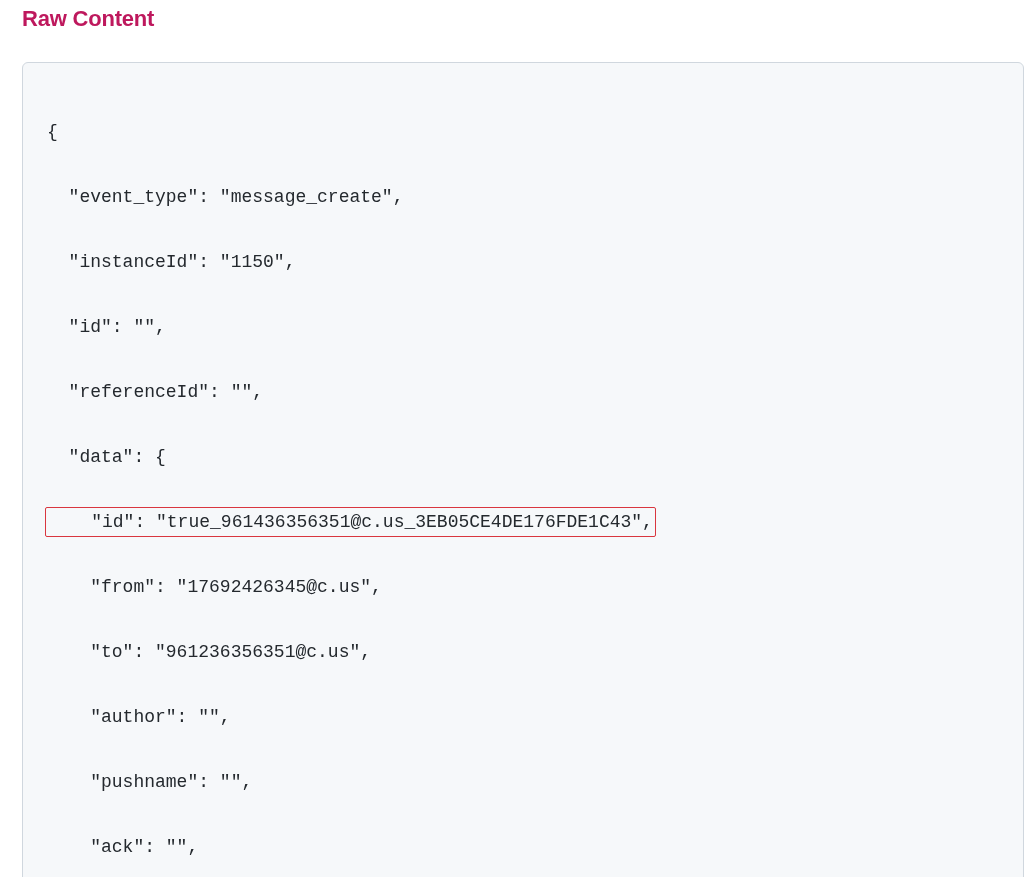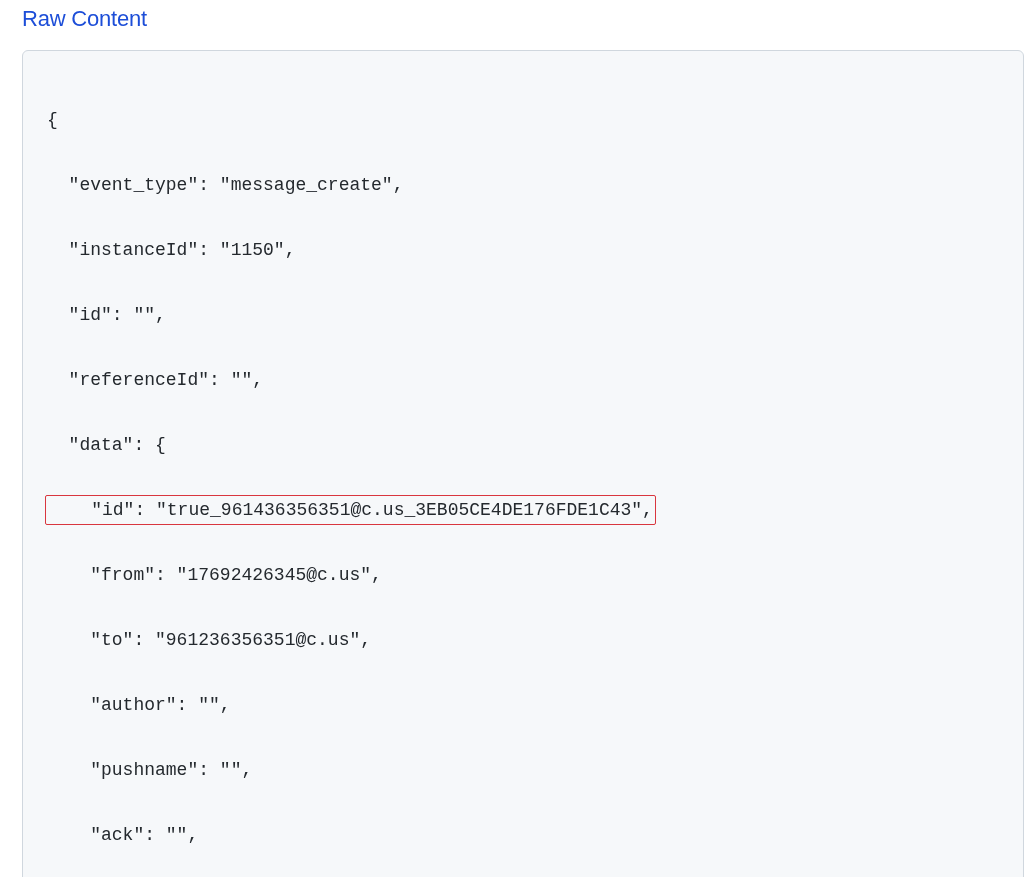--- a/index.html
+++ b/index.html
@@ -8,23 +8,23 @@
       padding: 0;
     }
     body {
       font-family: -apple-system, BlinkMacSystemFont, "Segoe UI", Helvetica, Arial, sans-serif;
       background: #fff;
       padding: 6px 0 0 22px;
       width: 1024px;
     }
     .section-title {
       font-size: 22px;
-      font-weight: 400;
-      color: #1d4ed8;
-      margin-bottom: 18px;
+      font-weight: 700;
+      color: #be185d;
+      margin-bottom: 30px;
       letter-spacing: -0.2px;
     }
     .code-block {
       background: #f6f8fa;
       border: 1px solid #d0d7de;
       border-radius: 6px;
       padding: 20px 24px 22px 24px;
       font-family: "SFMono-Regular", Consolas, "Liberation Mono", Menlo, monospace;
       font-size: 18px;
       line-height: 32.5px;

